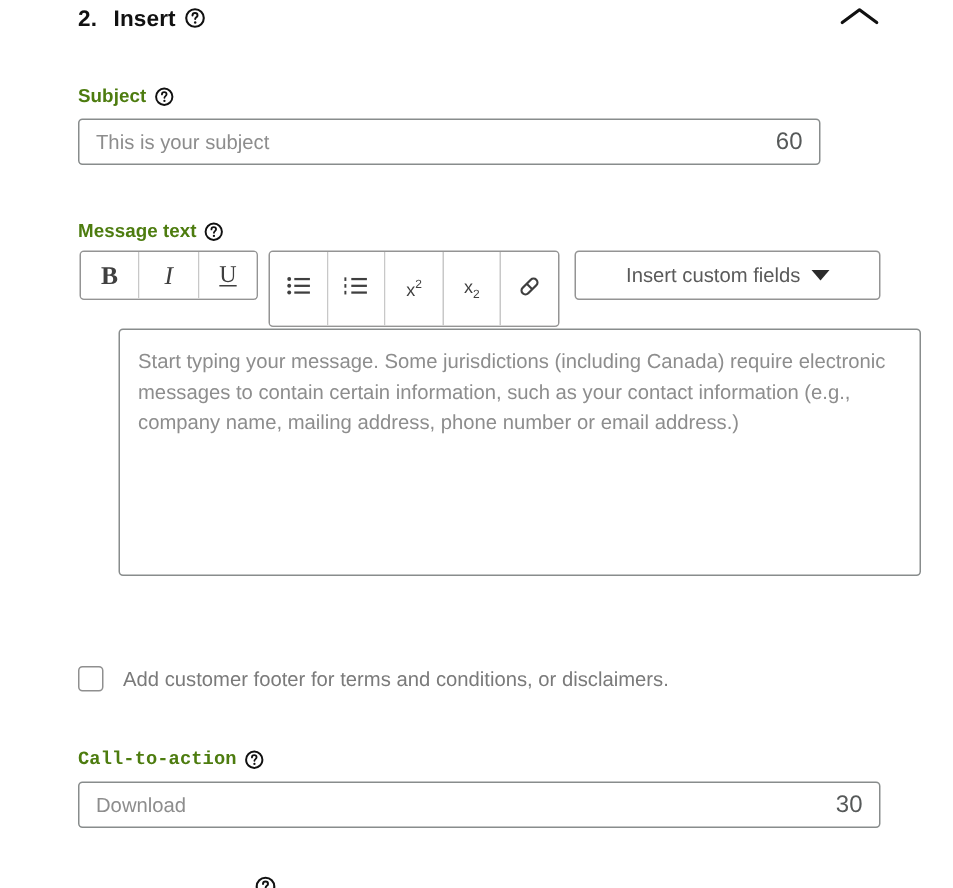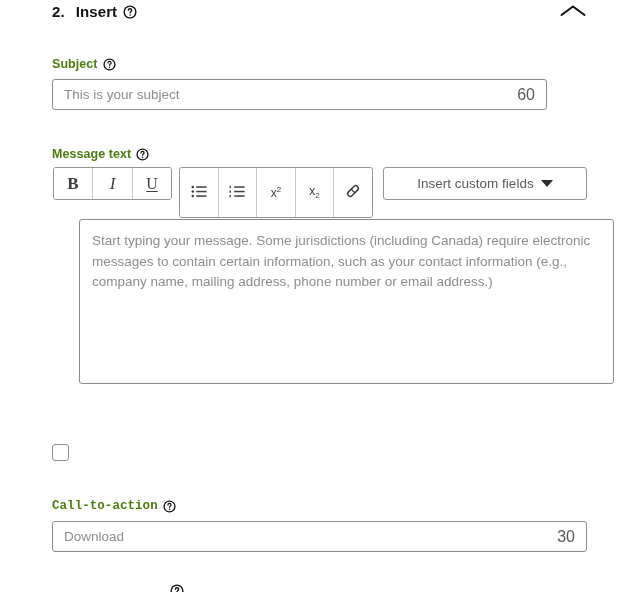--- a/index.html
+++ b/index.html
@@ -332,20 +332,21 @@
     <span>Insert custom fields</span>
     <span class="caret"></span>
   </div>
 
   <div class="text-area" style="left:52px; top:219px; width:535px; height:165px;margin-left:27px;">
     <div class="ph">Start typing your message. Some jurisdictions (including Canada) require electronic messages to contain certain information, such as your contact information (e.g., company name, mailing address, phone number or email address.)</div>
   </div>
 
   <div class="checkbox-row" style="left:52px; top:444px;">
     <div class="checkbox-box"></div>
+    <span class="checkbox-label">Add customer footer for terms and conditions, or disclaimers.</span>
   </div>
 
   <div class="field-label" style="left:52px; top:499px;font-family:Liberation Mono, monospace;">
     <span>Call-to-action</span>
     <span class="help-icon">
       <svg width="13" height="13" viewBox="0 0 16 16" aria-hidden="true">
         <circle cx="8" cy="8" r="6.7" fill="none" stroke="#111111" stroke-width="1.6"></circle>
         <path d="M6.1 6.1c0-1.05.85-1.85 1.9-1.85s1.9.7 1.9 1.75c0 1.5-1.75 1.45-1.75 2.85" fill="none" stroke="#111111" stroke-width="1.5" stroke-linecap="round"></path>
         <circle cx="8.15" cy="11.4" r="0.95" fill="#111111"></circle>
       </svg>

